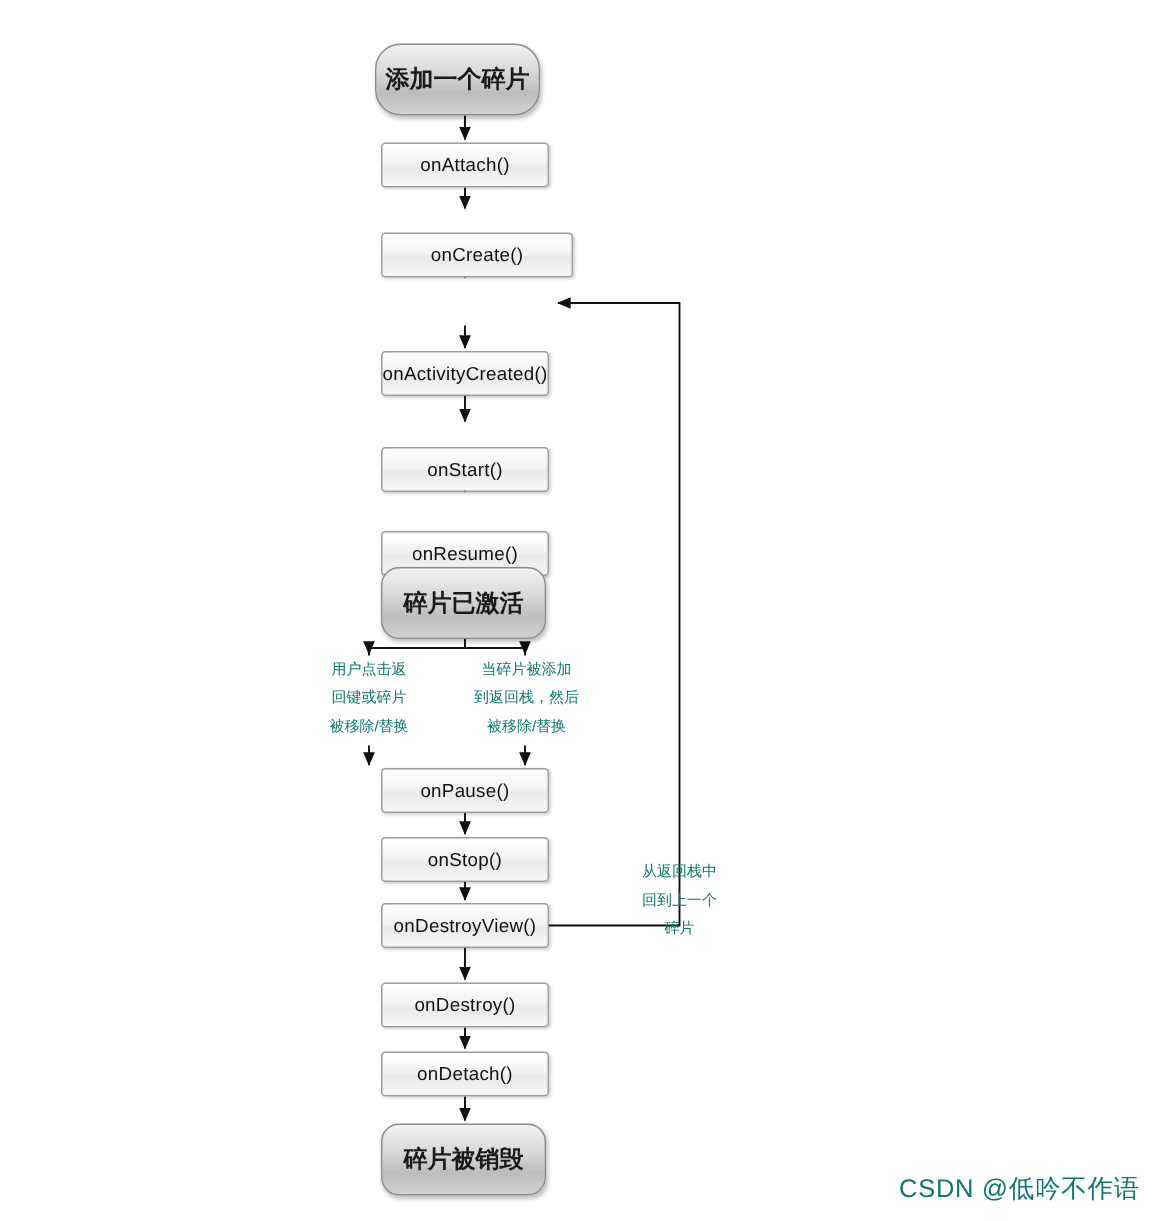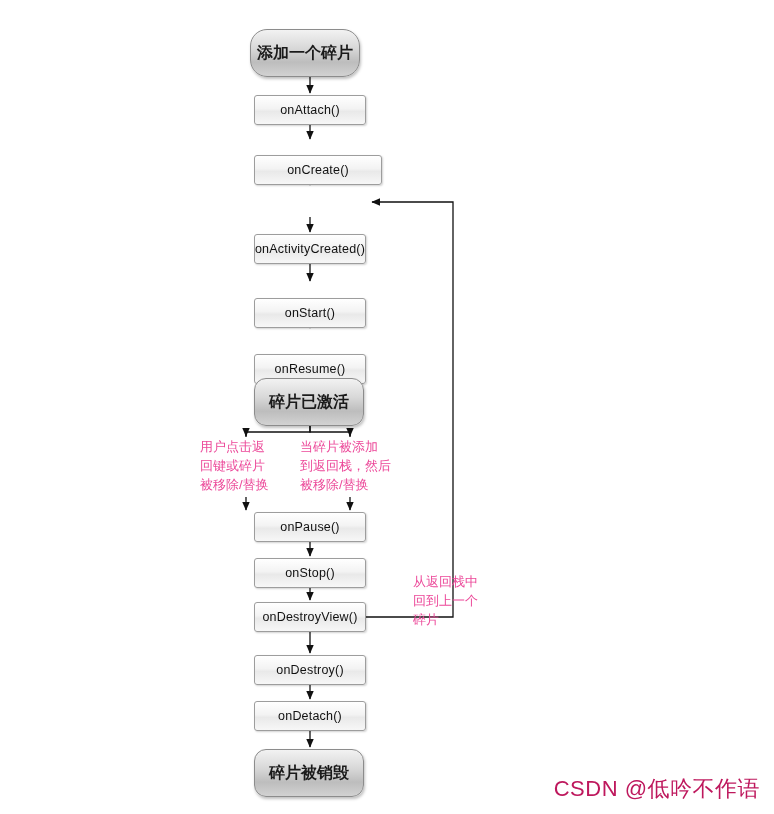--- a/index.html
+++ b/index.html
@@ -42,32 +42,32 @@
     background: linear-gradient(to bottom, #f2f2f2 0%, #d8d8d8 40%, #bdbdbd 70%, #d2d2d2 100%);
     border: 1px solid #8c8c8c;
     border-radius: 12px;
     font-size: 16px;
     font-weight: bold;
     color: #1a1a1a;
     box-shadow: 1px 2px 3px rgba(0,0,0,0.25);
   }
   .label-block {
     position: absolute;
-    font-size: 13px;
-    color: #ec4899;
+    font-size: 10px;
+    color: #0f766e;
     line-height: 19px;
-    text-align: left;
+    text-align: center;
     white-space: pre-line;
   }
   .watermark {
     position: absolute;
     right: 14px;
     bottom: 10px;
-    font-size: 22px;
-    color: #be185d;
+    font-size: 17px;
+    color: #0f766e;
     letter-spacing: 0.5px;
   }
 </style>
 </head>
 <body>
 
 <div id="diagram">
 
   <svg id="edges" width="774" height="814" style="position:absolute;left:0;top:0;">
     <defs>

